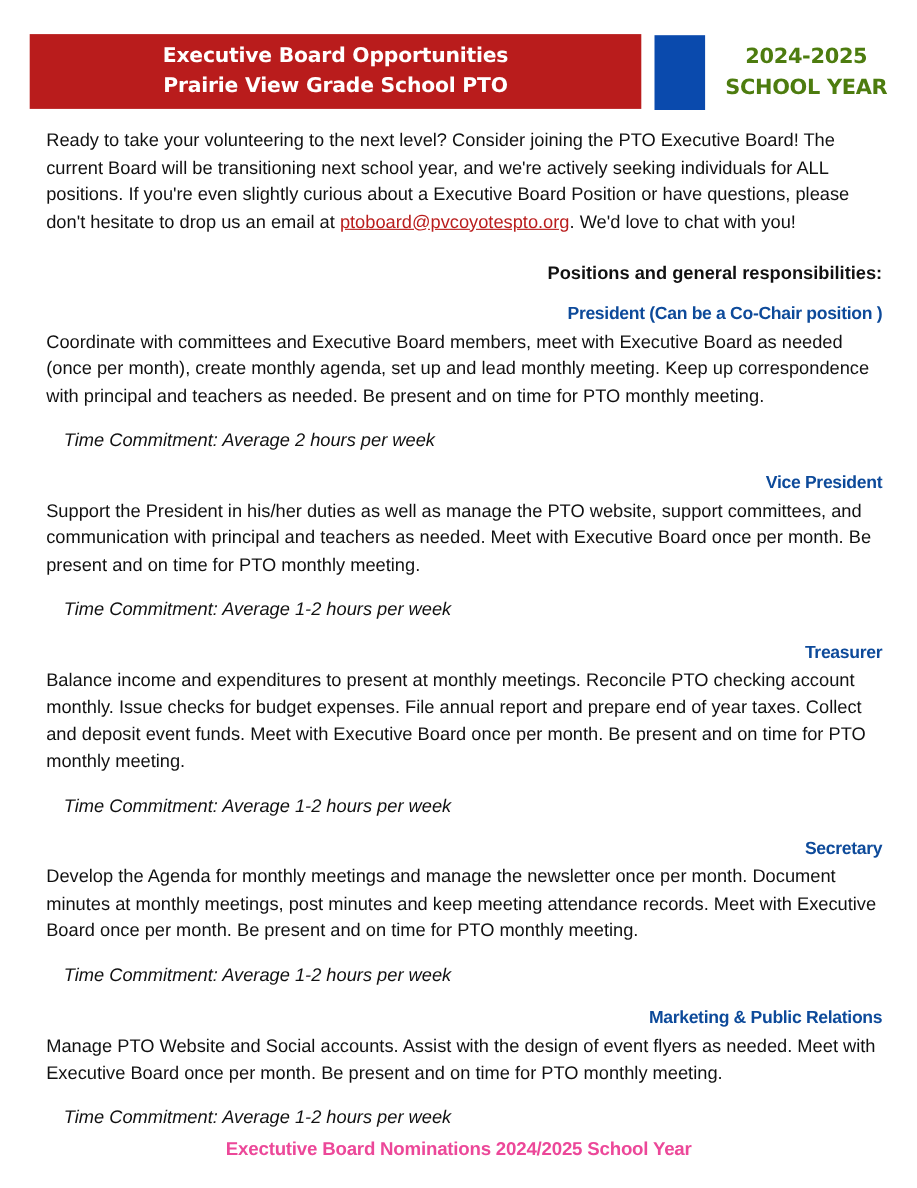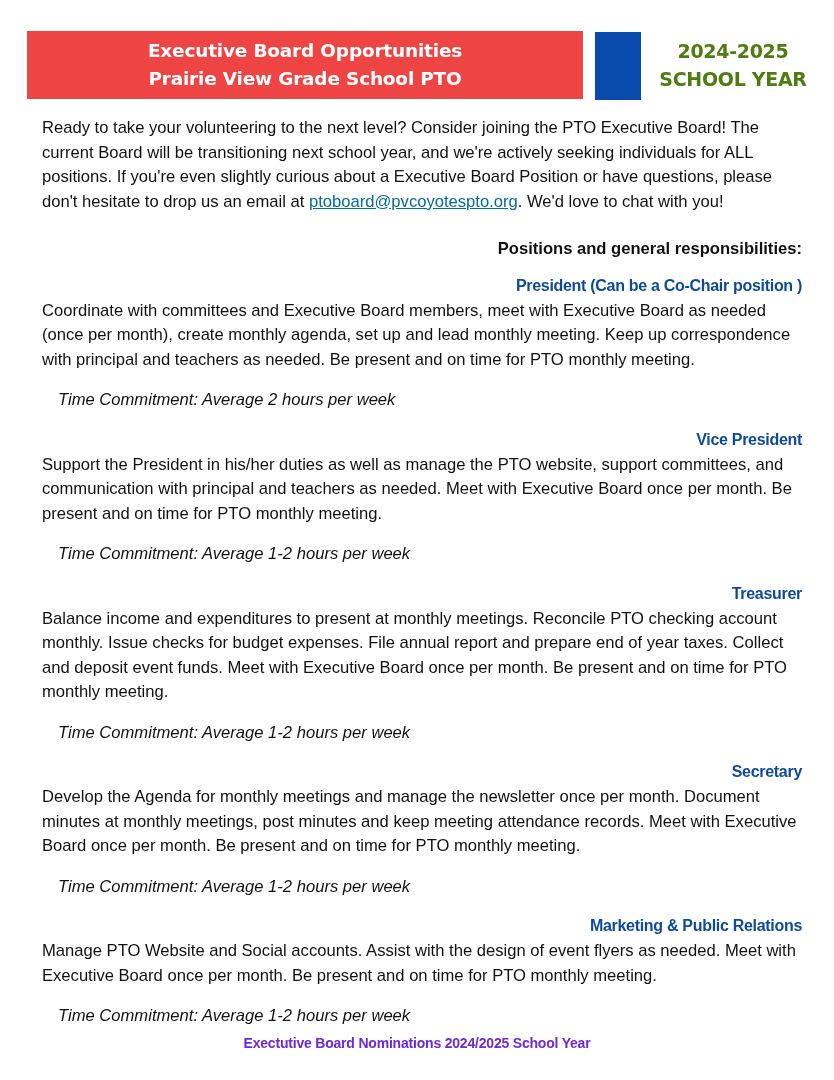--- a/index.html
+++ b/index.html
@@ -1,40 +1,40 @@
 <!DOCTYPE html>
 <html><head>
 <meta charset="utf-8">
 <style>
   html, body { margin: 0; padding: 0; background: #ffffff; }
   body { width: 834px; height: 1080px; position: relative; overflow: hidden;
          font-family: "Liberation Sans", sans-serif; color: #111111; }
   .banner { position: absolute; left: 27px; top: 31px; width: 556px; height: 68px;
-            background: #ef4444; color: #ffffff; text-align: center;
+            background: #b91c1c; color: #ffffff; text-align: center;
             font-family: "DejaVu Sans", sans-serif; font-weight: bold;
             font-size: 18.5px; line-height: 28px; padding-top: 6px; box-sizing: border-box;
             letter-spacing: -0.2px; }
   .banner div { padding-left: 0; }
   .block { position: absolute; left: 595px; top: 32px; width: 46px; height: 68px;
            background: #0a4aad; }
   .year { position: absolute; left: 652px; top: 37px; width: 162px; text-align: center;
           font-family: "DejaVu Sans", sans-serif; font-weight: bold; font-size: 19px;
           line-height: 28px; color: #4d7c0f; letter-spacing: -0.3px; }
   .content { position: absolute; left: 42px; top: 116px; width: 760px;
              font-size: 16.6px; line-height: 24.5px; }
   .intro { margin: 0; }
-  .intro a { color: #0369a1; text-decoration: underline; }
+  .intro a { color: #b91c1c; text-decoration: underline; }
   .section-label { font-weight: bold; margin-top: 23px; margin-bottom: 0; text-align: right; }
   .position { margin-top: 13px; }
   .pos-title { color: #0d4a9a; font-weight: bold; font-size: 16px; line-height: 22px;
                letter-spacing: -0.3px; margin-bottom: 2px; text-align: right; }
   .pos-desc { margin: 0; }
   .pos-time { font-style: italic; margin: 16px; }
   .footer { position: absolute; left: 0; width: 834px; top: 1035px; text-align: center;
-            font-size: 14px; font-weight: bold; color: #6d28d9; letter-spacing: -0.2px; }
+            font-size: 17px; font-weight: bold; color: #ec4899; letter-spacing: -0.2px; }
 </style>
 </head>
 <body>
 
 <div class="banner">
   <div>Executive Board Opportunities</div>
   <div>Prairie View Grade School PTO</div>
 </div>
 <div class="block"></div>
 <div class="year">

